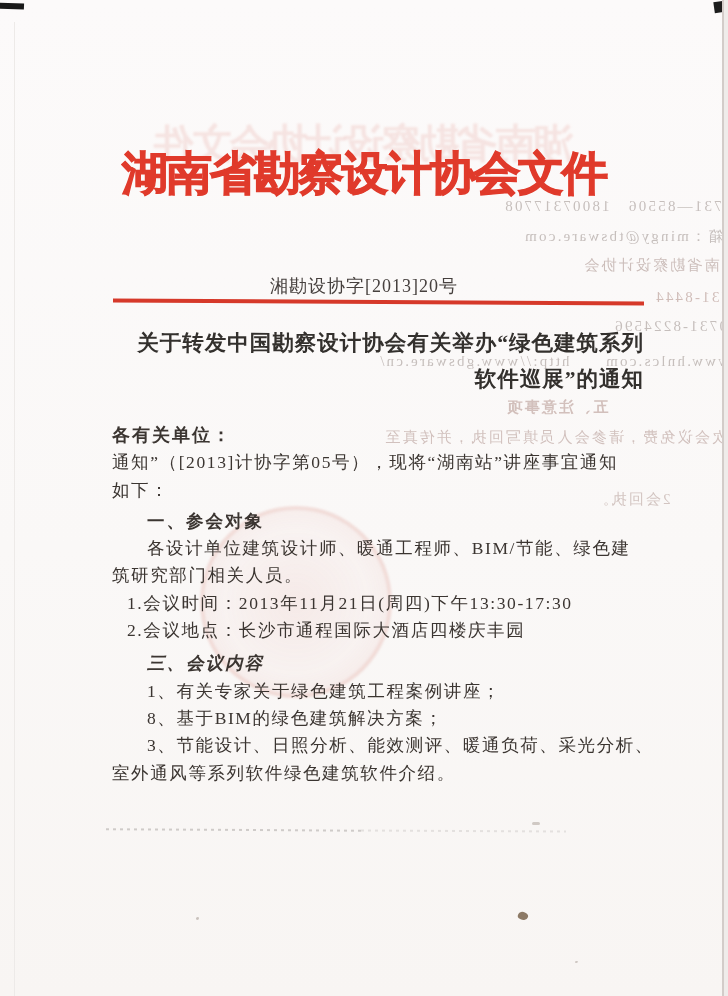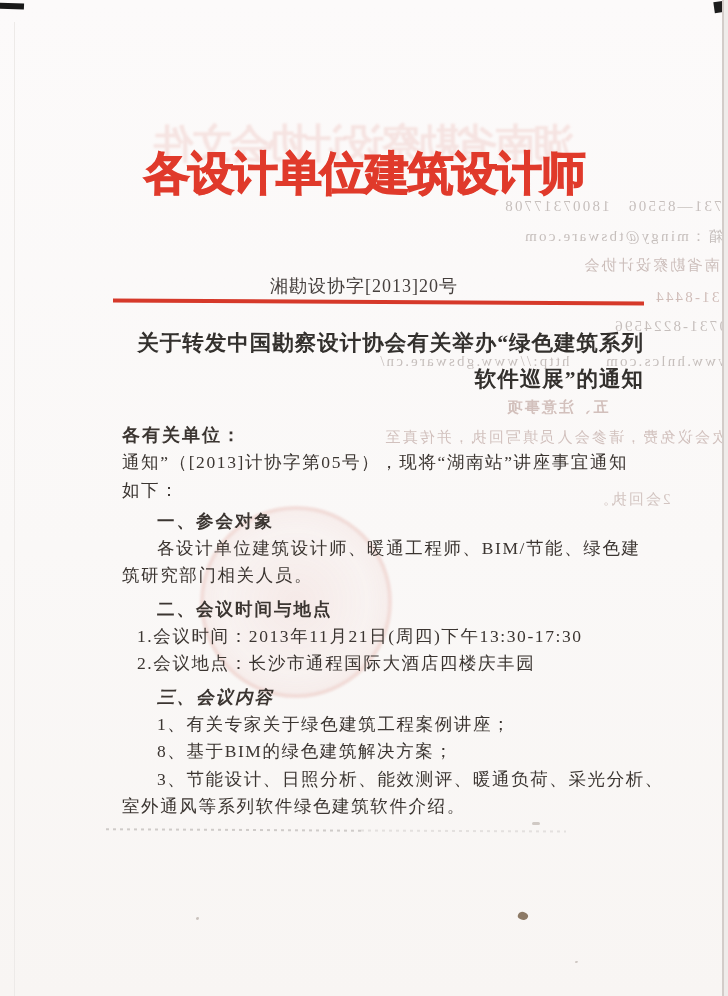--- a/index.html
+++ b/index.html
@@ -58,21 +58,21 @@
   }
   .subject{
     position:absolute;top:325px;left:0;width:644px;text-align:right;z-index:2;
     font-size:21.5px;font-weight:bold;color:#33302d;letter-spacing:1px;
     line-height:36px;
   }
   .docbody{
     position:absolute;left:112px;top:422px;width:536px;z-index:2;
     font-size:17.5px;line-height:27.3px;color:#3b3531;letter-spacing:1.6px;
   }
-  .line{white-space:nowrap;margin-left:10px;}
+  .line{white-space:nowrap;}
   .salutation{font-weight:bold;font-size:18px;letter-spacing:2px;}
   .ind{padding-left:35px;}
   .num{padding-left:15px;}
   .heading{font-weight:bold;padding-left:35px;letter-spacing:2px;}
   .h1{margin-top:4px;}
   .h2{margin-top:6px;}
   .h3{margin-top:6px;font-style:italic;}
   
   .cm-left{position:absolute;left:-4px;top:3px;width:28px;height:6px;background:#191919;transform:rotate(2deg);z-index:3;}
   .cm-right{position:absolute;right:-3px;top:1px;width:17px;height:11px;background:#1d1d1d;transform:rotate(-8deg);z-index:3;}
@@ -97,38 +97,37 @@
   <div class="frag f3">电话：0731-8444</div>
   <div class="frag f4">传真：0731-8224596</div>
   <div class="frag f5">http://www.hnlcs.com　　http://www.gbsware.cn/</div>
   <div class="frag f6">五、注意事项</div>
   <div class="frag f7">本次会议免费，请参会人员填写回执，并传真至</div>
   <div class="frag f8">2会回执。</div>
   <div class="seal"></div>
   <div class="dash d1"></div>
   <div class="dash d2"></div>
 
-  <h1 class="org-title">各设计单位建筑设计师</h1>
+  <h1 class="org-title">湖南省勘察设计协会文件</h1>
   <div class="doc-number">湘勘设协字[2013]20号</div>
   <div class="red-rule"></div>
   <div class="subject">
     <div>关于转发中国勘察设计协会有关举办“绿色建筑系列</div>
     <div>软件巡展”的通知</div>
   </div>
 
   <div class="docbody">
     <div class="line salutation">各有关单位：</div>
     <div class="line">通知”（[2013]计协字第05号），现将“湖南站”讲座事宜通知</div>
     <div class="line">如下：</div>
 
     <div class="line heading h1">一、参会对象</div>
     <div class="line ind">各设计单位建筑设计师、暖通工程师、BIM/节能、绿色建</div>
     <div class="line">筑研究部门相关人员。</div>
 
-    <div class="line heading h2">二、会议时间与地点</div>
     <div class="line num">1.会议时间：2013年11月21日(周四)下午13:30-17:30</div>
     <div class="line num">2.会议地点：长沙市通程国际大酒店四楼庆丰园</div>
 
     <div class="line heading h3">三、会议内容</div>
     <div class="line ind">1、有关专家关于绿色建筑工程案例讲座；</div>
     <div class="line ind">8、基于BIM的绿色建筑解决方案；</div>
     <div class="line ind">3、节能设计、日照分析、能效测评、暖通负荷、采光分析、</div>
     <div class="line">室外通风等系列软件绿色建筑软件介绍。</div>
   </div>
 

